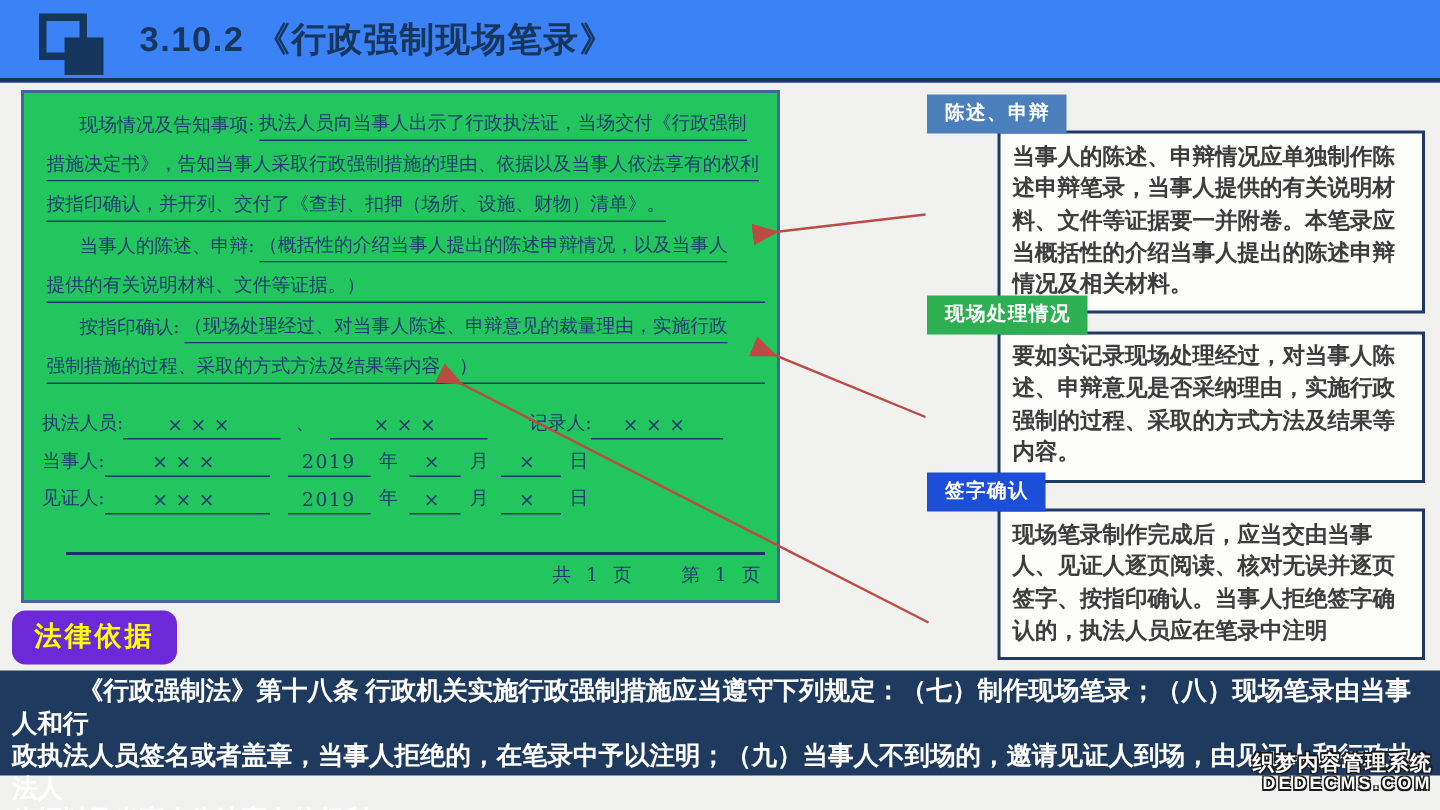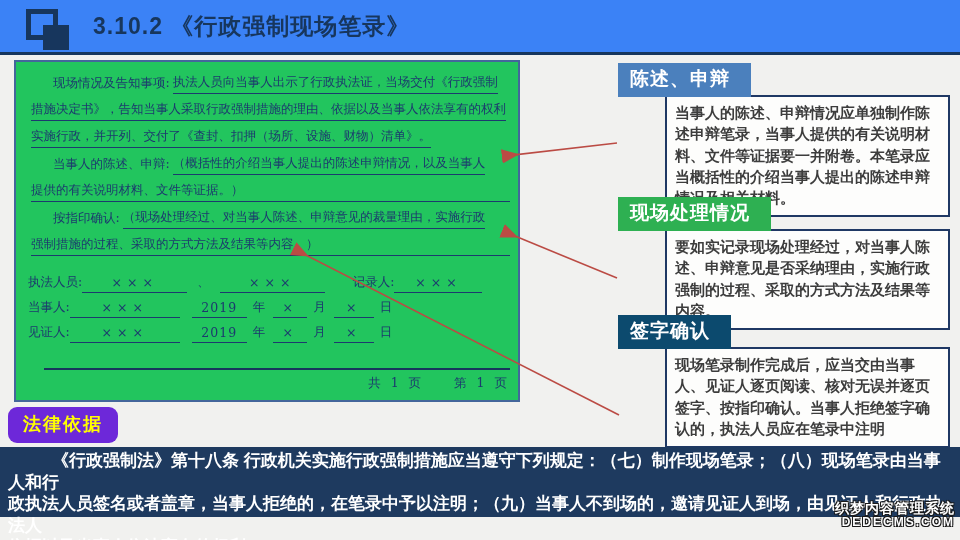--- a/index.html
+++ b/index.html
@@ -35,26 +35,26 @@
   .w55 { width:55px; letter-spacing:1px; } .w34 { width:34px; } .w40 { width:40px; }
   .sep  { padding:0 10px 2px 10px; }
   .gap28 { width:28px; } .gap12 { width:12px; }
   .unit { padding:0 8px 2px 6px; }
   .doc-footer { position:absolute; left:28px; right:8px; bottom:8px;
                 border-top:2px solid #17365d; padding-top:5px; text-align:right; font-size:12.5px; }
   .doc-footer span { margin-left:26px; letter-spacing:3px; }
 
   
   .callout { position:absolute; left:618px; width:332px; }
-  .callout.c1 { top:63px; } .callout.c2 { top:197px; } .callout.c3 { top:315px; }
+  .callout.c1 { top:63px; } .callout.c2 { top:197px;font-family:Liberation Mono, monospace; } .callout.c3 { top:315px; }
   .callout-header { display:inline-block; position:relative; z-index:2; color:#ffffff;
-                    font-weight:bold; font-size:19px; padding:3px 21px 5px 12px; letter-spacing:1px; }
+                    font-weight:bold; font-size:13px; padding:3px 11px 5px 12px; letter-spacing:1px; }
   .callout.c1 .callout-header { background:#4b80bd; }
   .callout.c2 .callout-header { background:#2eb052; }
-  .callout.c3 .callout-header { background:#0c4a6e; }
+  .callout.c3 .callout-header { background:#1d4ed8; }
   .callout-body { border:2px solid #1f3864; background:#fdfdfc; margin-top:-2px;
                   padding:5px 8px 7px 8px; font-size:15px; line-height:1.42;
                   color:#3d3d3d; font-weight:bold;margin-left:47px; }
 
   
   .legal-label { position:absolute; left:8px; top:407px; background:#6d28d9; color:#ffff00;
                  font-size:18px; font-weight:bold; padding:5px 15px 7px 15px;
                  border-radius:9px; letter-spacing:2px; }
   .legal-bar { position:absolute; left:0; top:447px; width:960px; height:70px;
                background:#1e3a5f; color:#ffffff; font-weight:bold; font-size:17px;
@@ -87,21 +87,21 @@
 
   <div class="document">
     <div class="doc-line indent">
       <span class="lbl">现场情况及告知事项:</span>
       <span class="fill">执法人员向当事人出示了行政执法证，当场交付《行政强制</span>
     </div>
     <div class="doc-line">
       <span class="fill">措施决定书》，告知当事人采取行政强制措施的理由、依据以及当事人依法享有的权利</span>
     </div>
     <div class="doc-line">
-      <span class="fill">实施行政，并开列、交付了《查封、扣押（场所、设施、财物）清单》。</span>
+      <span class="fill">按指印确认，并开列、交付了《查封、扣押（场所、设施、财物）清单》。</span>
     </div>
     <div class="doc-line indent">
       <span class="lbl">当事人的陈述、申辩:</span>
       <span class="fill">（概括性的介绍当事人提出的陈述申辩情况，以及当事人</span>
     </div>
     <div class="doc-line extend">
       <span class="fill">提供的有关说明材料、文件等证据。）</span>
     </div>
     <div class="doc-line indent">
       <span class="lbl">按指印确认:</span>

